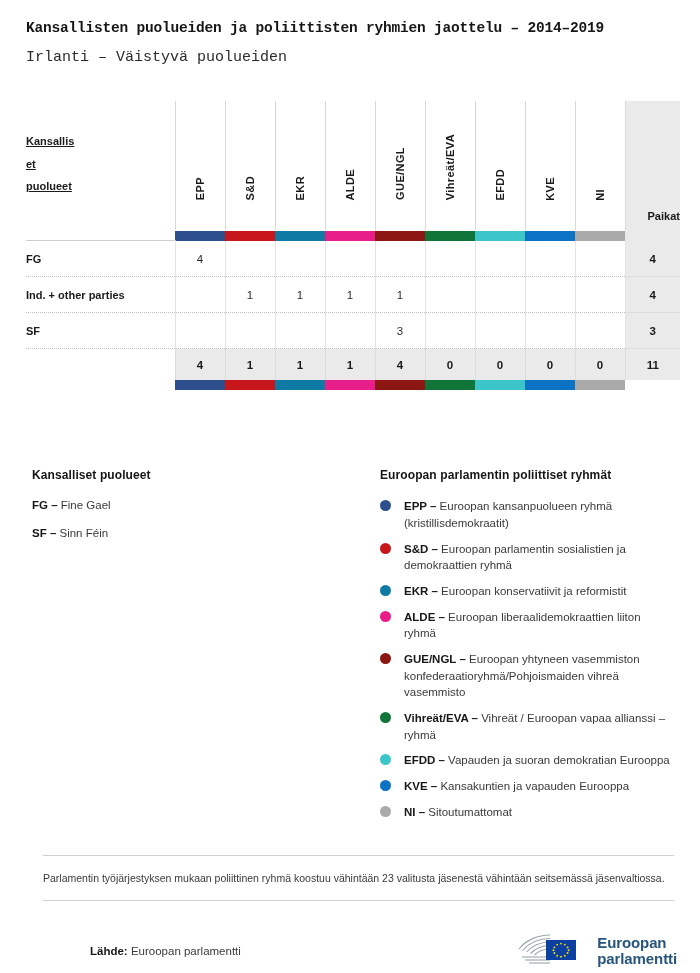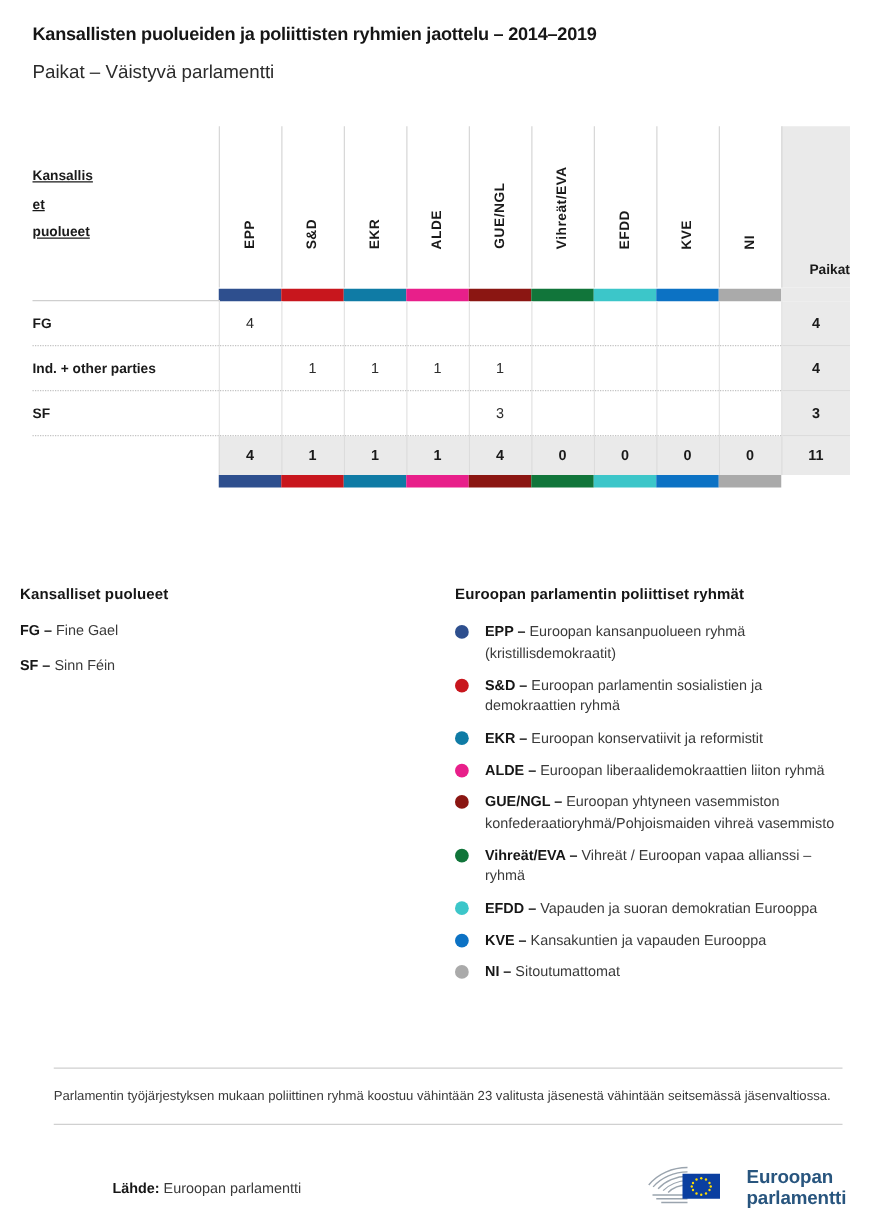--- a/index.html
+++ b/index.html
@@ -12,20 +12,21 @@
     height: 973px;
     font-family: "Liberation Sans", sans-serif;
     color: #1a1a1a;
     position: relative;
     overflow: hidden;
   }
 
   
   .page-head {
     padding: 20px 28px 0 26px;
+    font-family: Liberation Mono, monospace;
   }
   .title {
     font-size: 14.5px;
     font-weight: bold;
     letter-spacing: -0.2px;
     color: #161616;
     margin: 0 0 12px 0;
     line-height: 1.2;
   }
   .subtitle {
@@ -162,21 +163,21 @@
   }
   tr.total-row td.tot-cell {
     background: #eaeaea;
     border-left: 1px solid #dcdcdc;
     border-right: none;
   }
 
   
   .legends {
     display: flex;
-    margin: 78px 26px 0 16px;
+    margin: 78px 26px 0 32px;
     align-items: flex-start;
   }
   .legend-col-left { width: 348px; flex: none; }
   .legend-col-right { flex: 1; }
 
   .legend-title {
     font-size: 12px;
     font-weight: bold;
     color: #161616;
     margin: 0 0 16px 0;
@@ -248,21 +249,21 @@
     color: #28557e;
     line-height: 1.08;
     letter-spacing: -0.1px;
   }
 </style>
 </head>
 <body>
 
 <div class="page-head">
   <h1 class="title">Kansallisten puolueiden ja poliittisten ryhmien jaottelu – 2014–2019</h1>
-  <h2 class="subtitle">Paikat – Väistyvä parlamentti</h2>
+  <h2 class="subtitle">Irlanti – Väistyvä puolueiden</h2>
 </div>
 
 <div class="matrix-wrap">
   <table class="matrix">
     <colgroup id="matrix-cols">
       <col class="c-label">
     <col class="c-grp">
         <col class="c-grp">
         <col class="c-grp">
         <col class="c-grp">

